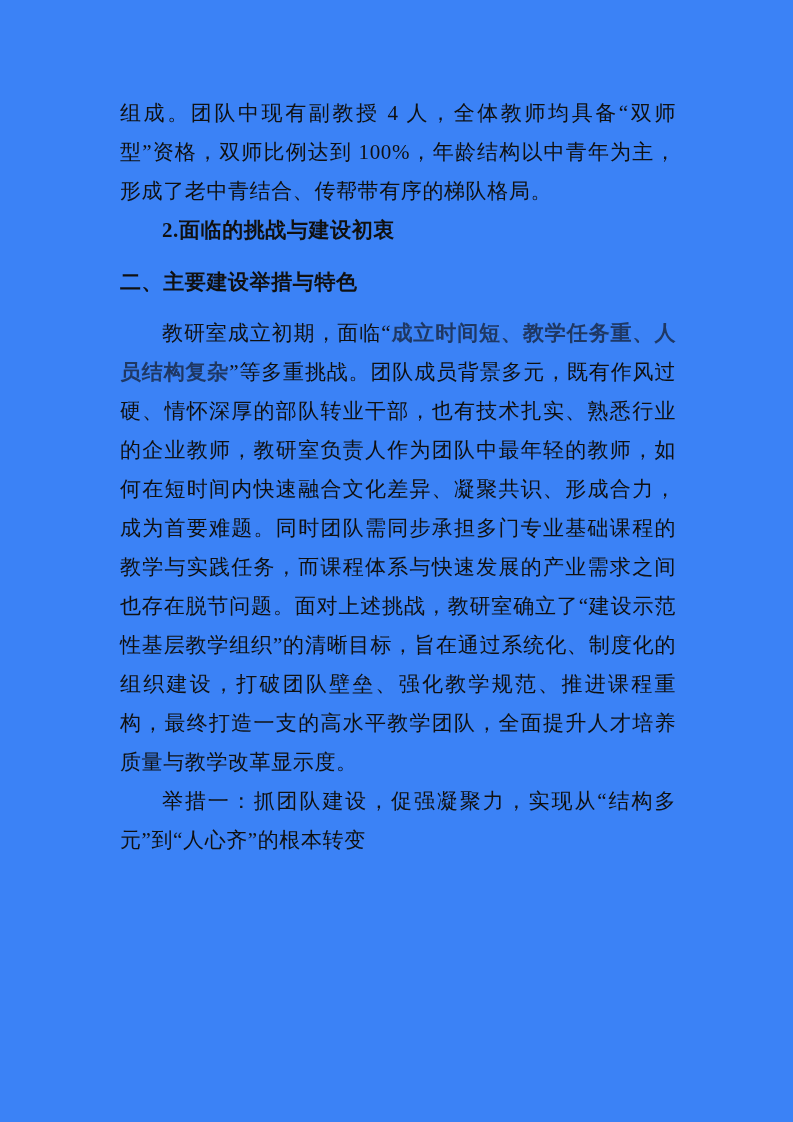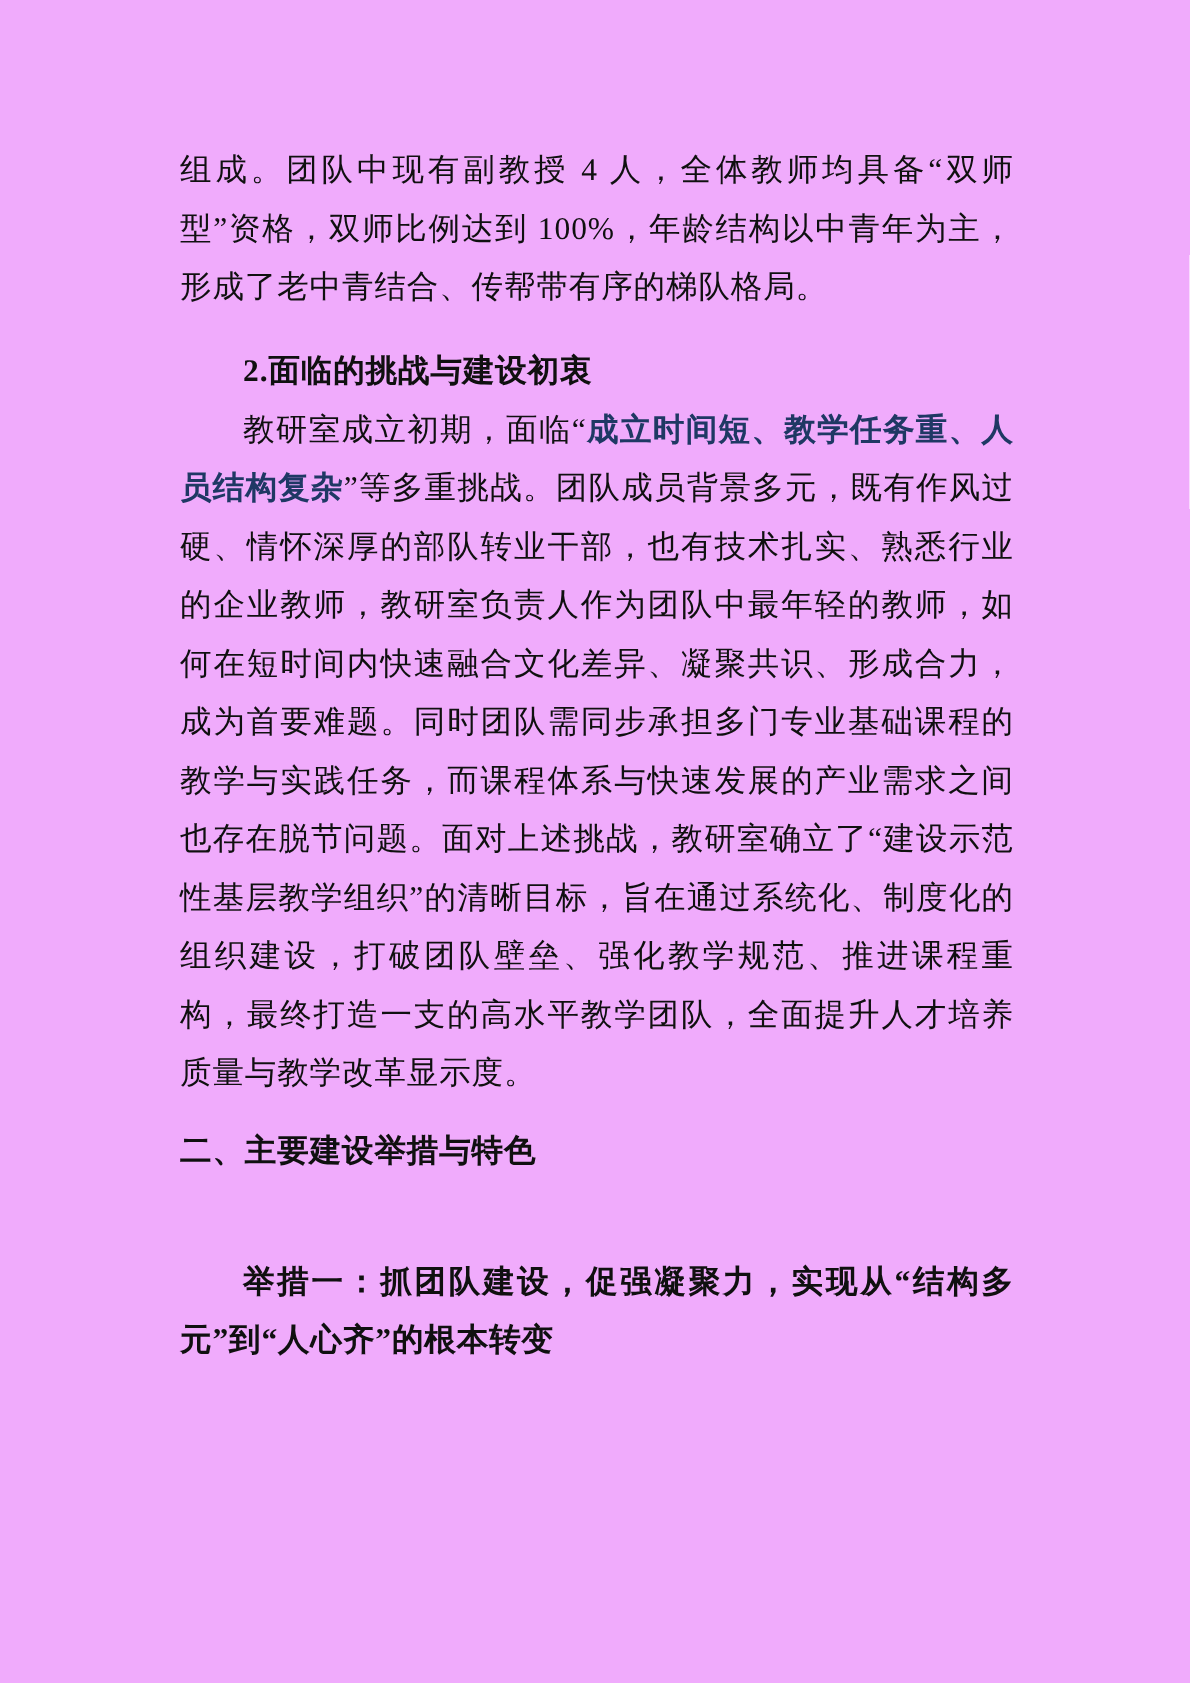--- a/index.html
+++ b/index.html
@@ -15,21 +15,21 @@
   body {
     width: var(--page-w);
     height: var(--page-h);
     overflow: hidden;
     font-family: "Liberation Serif", "DejaVu Serif", serif;
   }
   .page {
     position: relative;
     width: var(--page-w);
     height: var(--page-h);
-    background: #f0abfc;
+    background: #3b82f6;
   }
   .doc-body {
     position: absolute;
     top: 94px;
     left: 120px;
     width: 556px;
     color: #101010;
     font-size: 21px;
     line-height: 39px;
     letter-spacing: 0.6px;
@@ -42,37 +42,35 @@
   }
   .para.indent {
     text-indent: 2em;
   }
   .para.h1 {
     font-weight: bold;
     margin-top: 13px;
     margin-bottom: 12px;
   }
   .para.h2 {
-    font-weight: bold;
-    margin-top: 48px;
+    font-weight: normal;
   }
   .para.h3 {
     font-weight: bold;
-    margin-top: 17px;
   }
   .run { }
   .run.em {
     font-weight: bold;
     color: #1f3864;
   }
 </style>
 </head>
 <body>
 
 <div class="page">
   <div class="doc-body" id="doc-body">
       <p class="para"><span class="run">组成。团队中现有副教授 4 人，全体教师均具备“双师型”资格，双师比例达到 100%，年龄结构以中青年为主，形成了老中青结合、传帮带有序的梯队格局。</span></p>
       <p class="para h3 indent"><span class="run">2.面临的挑战与建设初衷</span></p>
+      <p class="para h1"><span class="run">二、主要建设举措与特色</span></p>
       <p class="para  indent"><span class="run">教研室成立初期，面临“</span><span class="run em">成立时间短、教学任务重、人员结构复杂</span><span class="run">”等多重挑战。团队成员背景多元，既有作风过硬、情怀深厚的部队转业干部，也有技术扎实、熟悉行业的企业教师，教研室负责人作为团队中最年轻的教师，如何在短时间内快速融合文化差异、凝聚共识、形成合力，成为首要难题。同时团队需同步承担多门专业基础课程的教学与实践任务，而课程体系与快速发展的产业需求之间也存在脱节问题。面对上述挑战，教研室确立了“建设示范性基层教学组织”的清晰目标，旨在通过系统化、制度化的组织建设，打破团队壁垒、强化教学规范、推进课程重构，最终打造一支的高水平教学团队，全面提升人才培养质量与教学改革显示度。</span></p>
-      <p class="para h1"><span class="run">二、主要建设举措与特色</span></p>
       <p class="para h2 indent"><span class="run">举措一：抓团队建设，促强凝聚力，实现从“结构多元”到“人心齐”的根本转变</span></p>
     </div>
 </div>
 
 </body></html>

